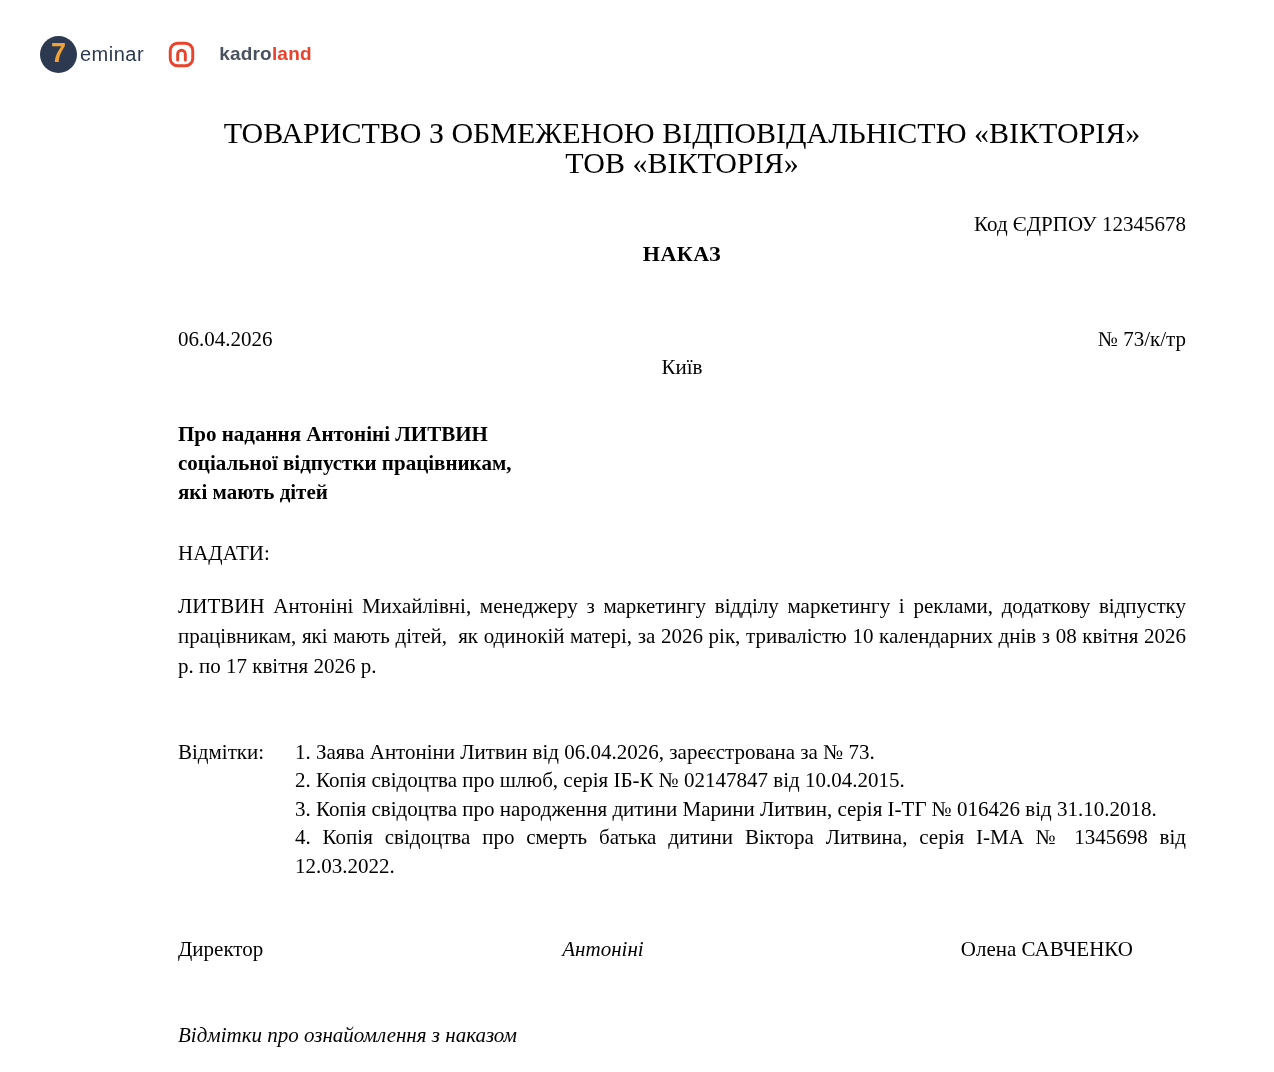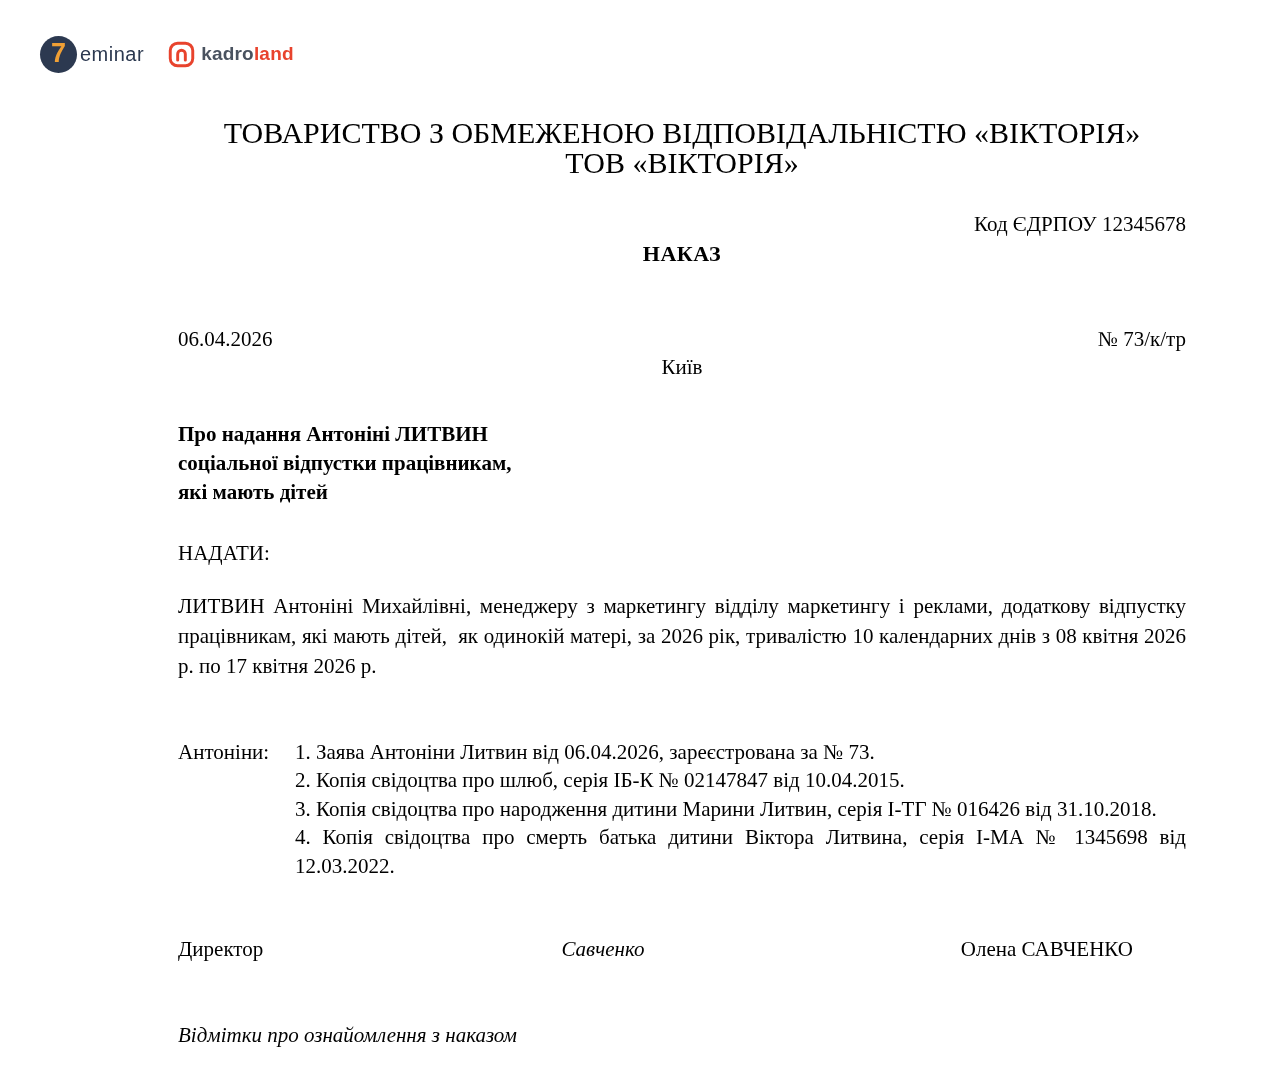--- a/index.html
+++ b/index.html
@@ -39,21 +39,21 @@
     font-size: 27px;
     line-height: 1;
     transform: translateY(-1px);
   }
   .logo-7eminar .wordmark {
     color: #2c3950;
     font-weight: normal;
     font-size: 20px;
     letter-spacing: 0.5px;
   }
-  .logo-kadroland { display: flex; align-items: center; gap: 6px; }
+  .logo-kadroland { display: flex; align-items: center; gap: 24px; }
   .logo-kadroland .wordmark { font-weight: bold; font-size: 19px; letter-spacing: 0.2px; }
   .logo-kadroland .kadro { color: #49525f; }
   .logo-kadroland .land  { color: #e8432d; }
 
   
   .content {
     position: absolute;
     inset: 0;
     padding: 118px 88px 0 178px;
   }
@@ -143,31 +143,31 @@
       <div>Про надання Антоніні ЛИТВИН</div>
       <div>соціальної відпустки працівникам,</div>
       <div>які мають дітей</div>
     </div>
 
     <div class="resolution">НАДАТИ:</div>
 
     <div class="body-par">ЛИТВИН Антоніні Михайлівні, менеджеру з маркетингу відділу маркетингу і реклами, додаткову відпустку працівникам, які мають дітей,  як одинокій матері, за 2026 рік, тривалістю 10 календарних днів з 08 квітня 2026 р. по 17 квітня 2026 р.</div>
 
     <div class="grounds">
-      <div class="label">Антоніни:</div>
+      <div class="label">Відмітки:</div>
       <div class="items">
         <div class="item">1. Заява Антоніни Литвин від 06.04.2026, зареєстрована за № 73.</div>
         <div class="item">2. Копія свідоцтва про шлюб, серія ІБ-К № 02147847 від 10.04.2015.</div>
         <div class="item">3. Копія свідоцтва про народження дитини Марини Литвин, серія І-ТГ № 016426 від 31.10.2018.</div>
         <div class="item">4. Копія свідоцтва про смерть батька дитини Віктора Литвина, серія І-МА № 1345698 від 12.03.2022.</div>
       </div>
     </div>
 
     <div class="signature-row">
       <div class="pos">Директор</div>
-      <div class="sig">Савченко</div>
+      <div class="sig">Антоніні</div>
       <div class="name">Олена САВЧЕНКО</div>
     </div>
 
     <div class="footer-note">Відмітки про ознайомлення з наказом</div>
 
   </div>
 </div>
 
 </body></html>

